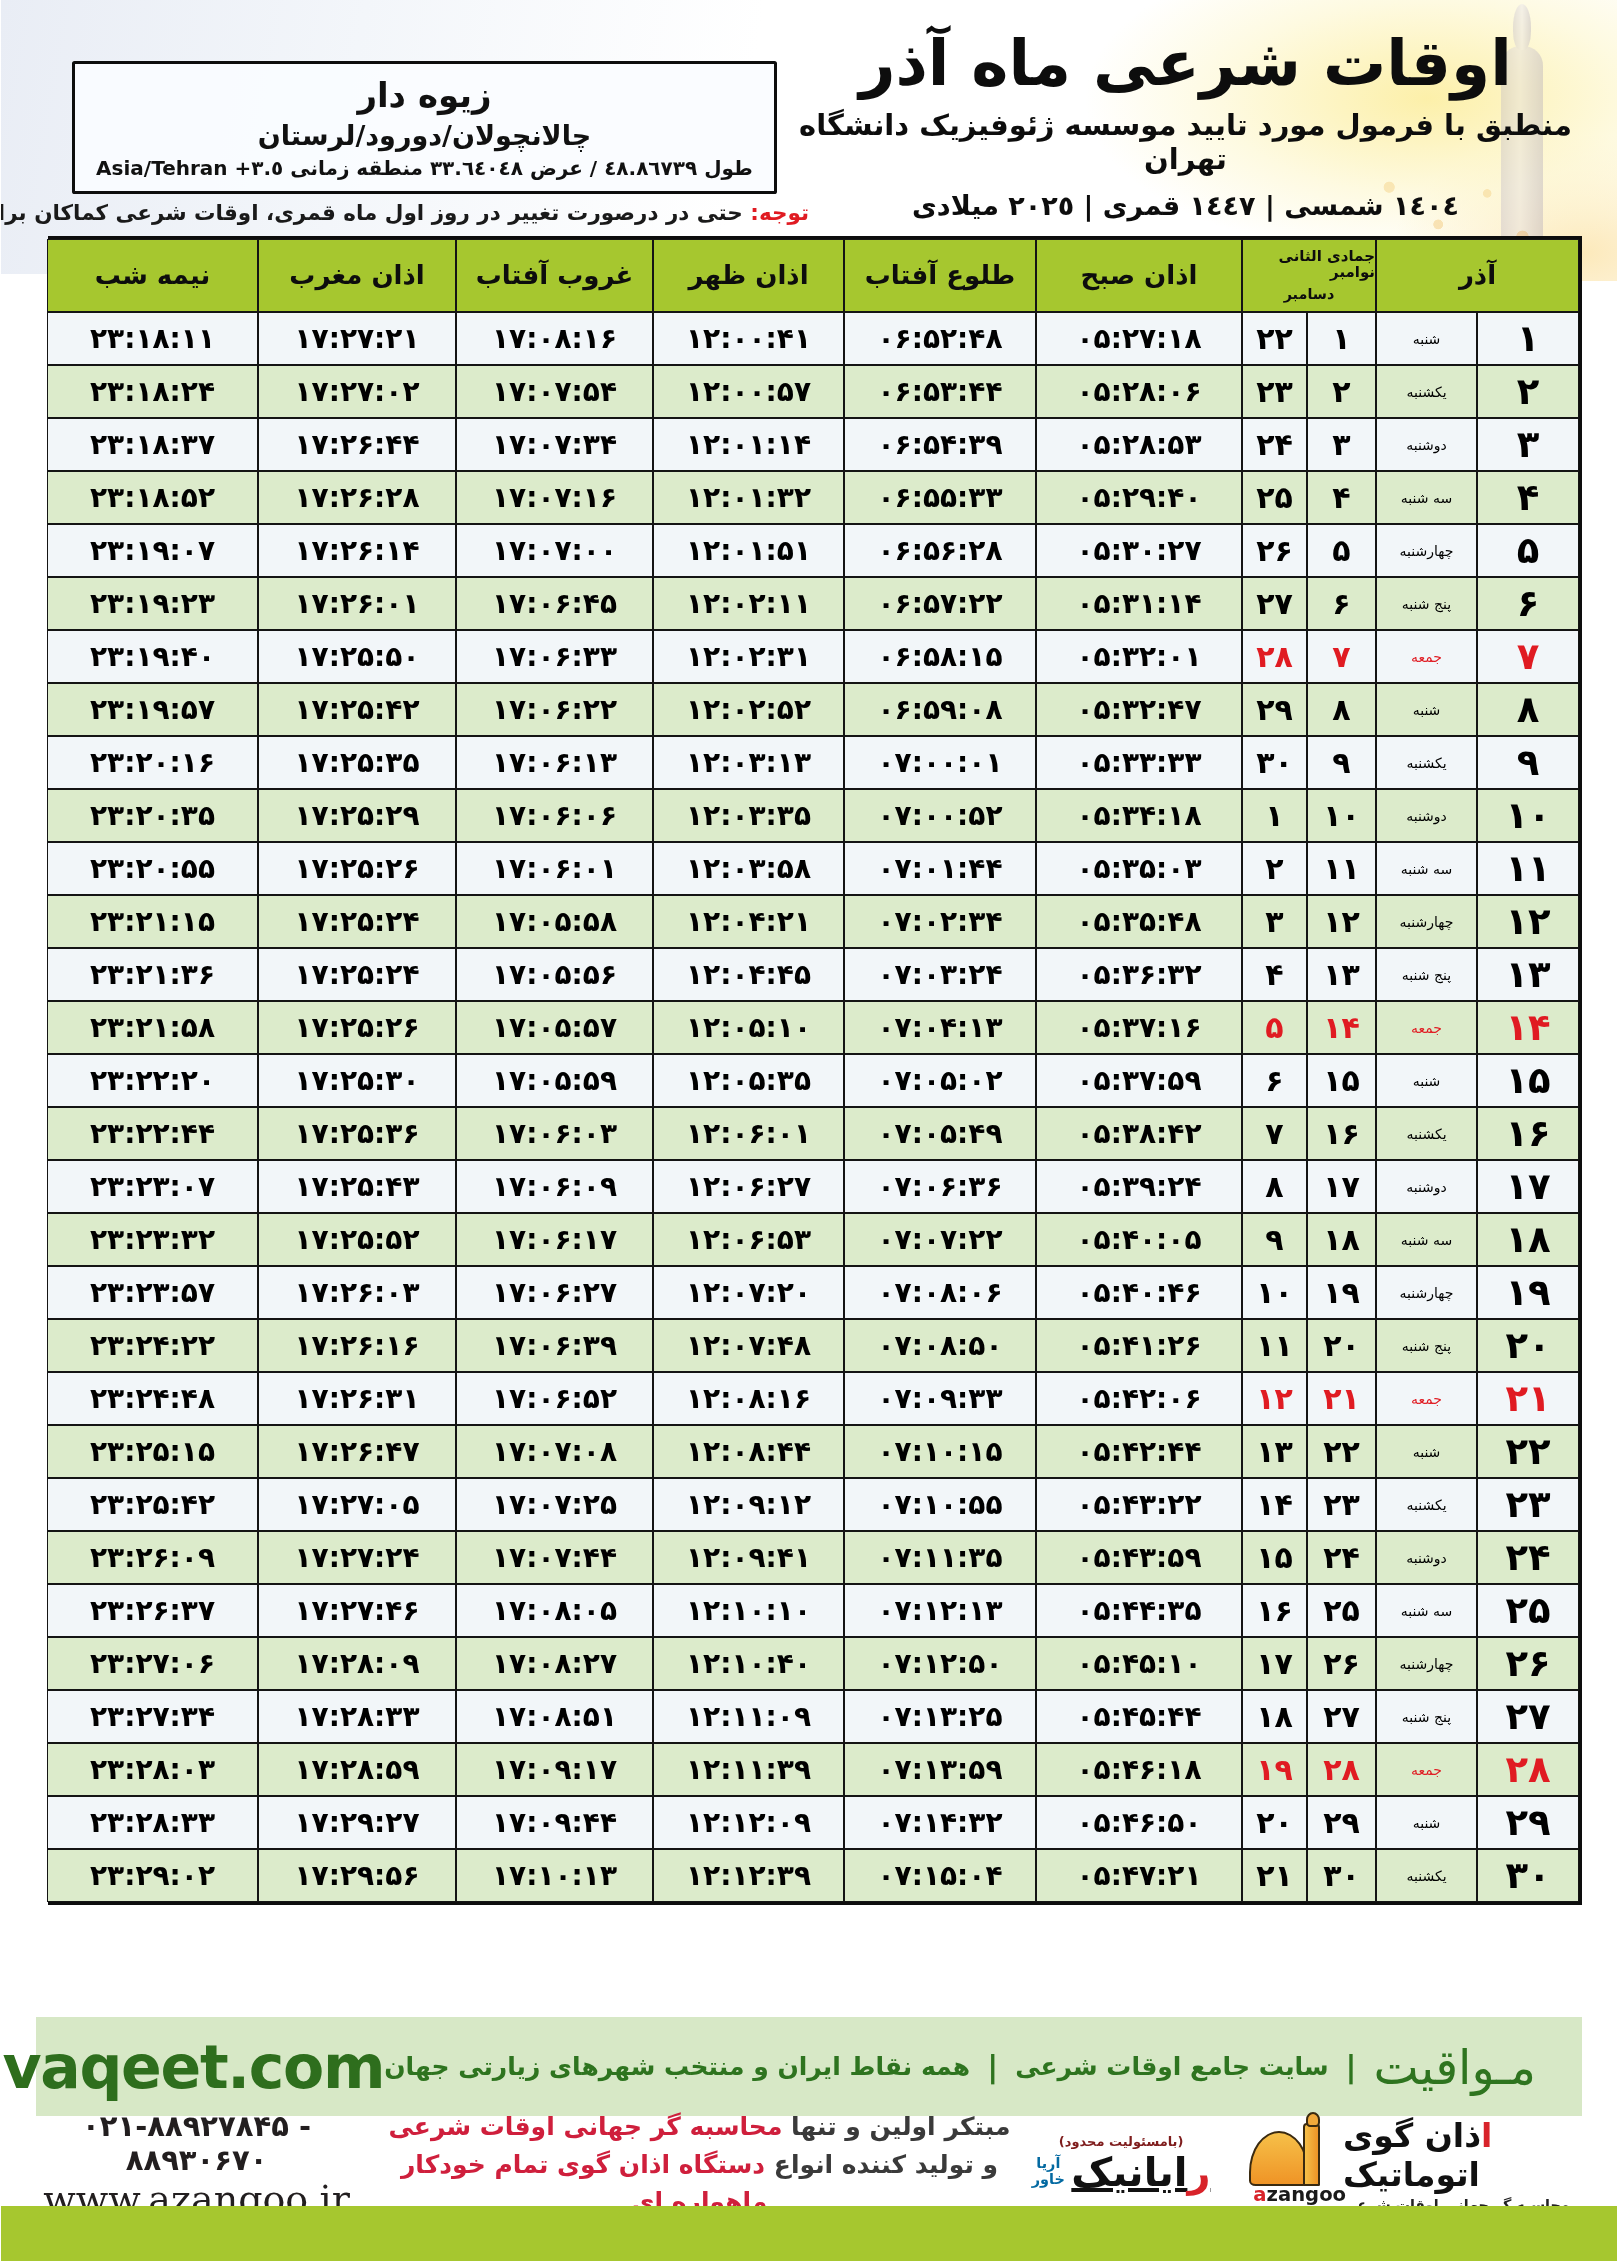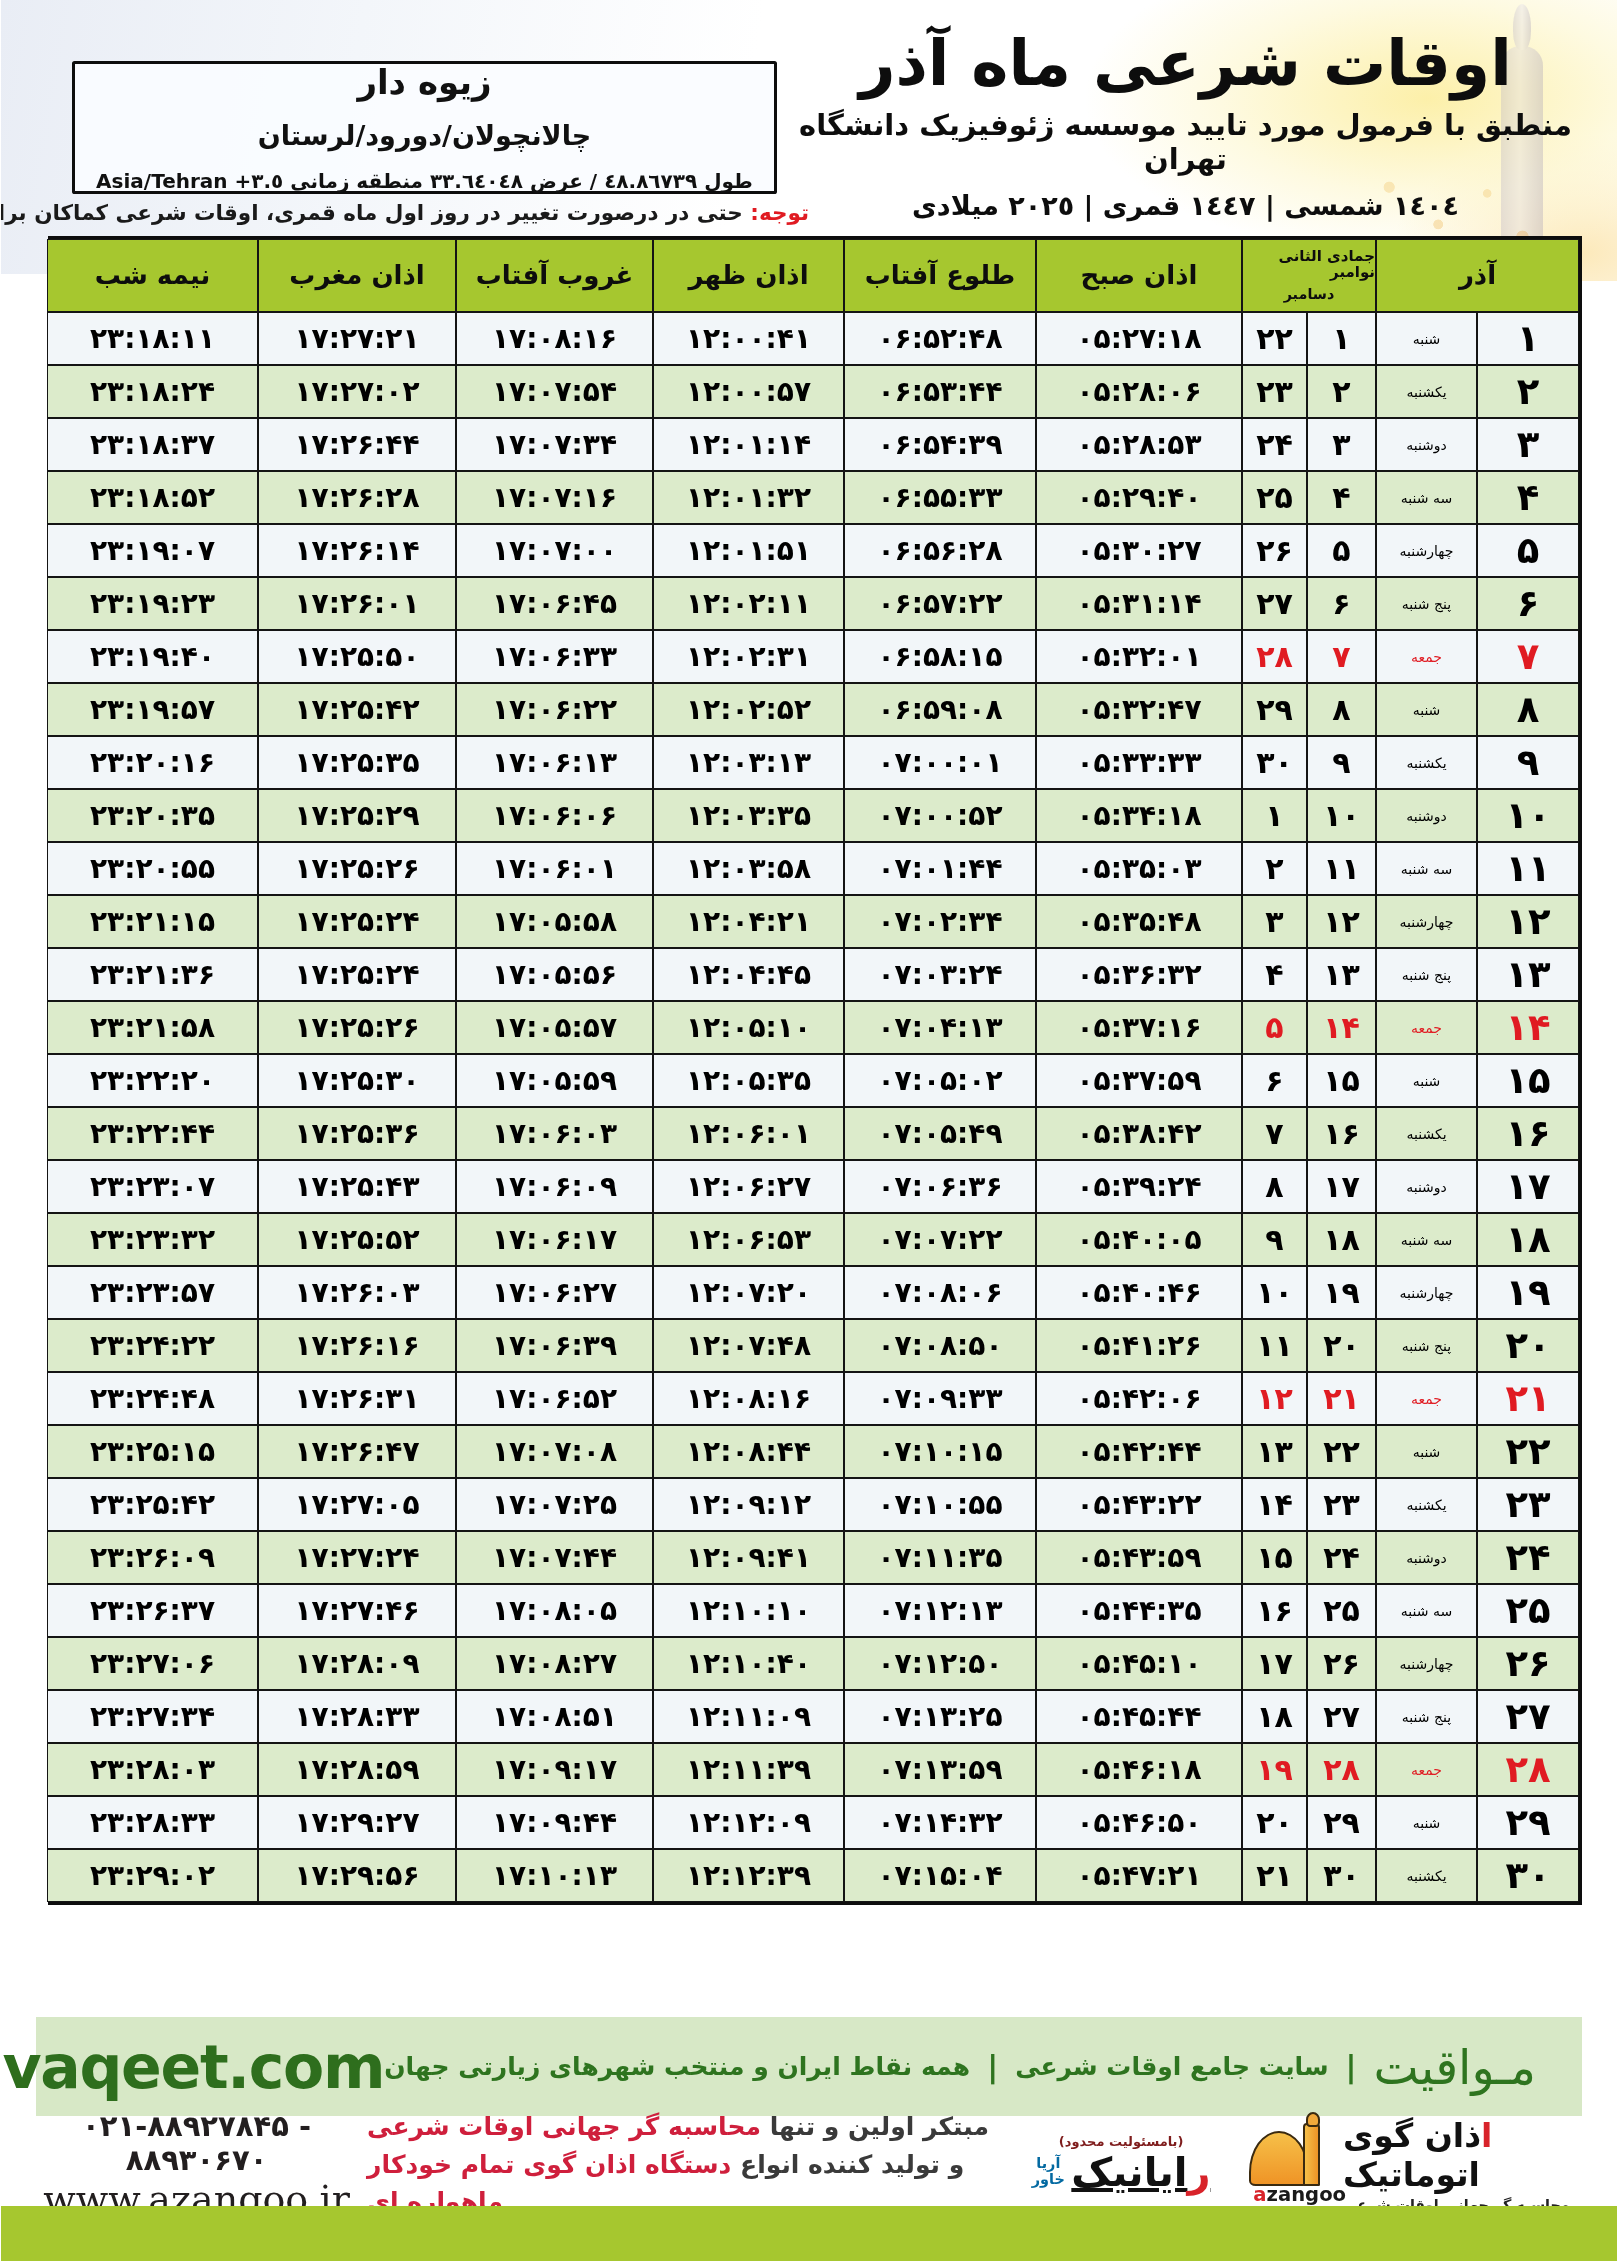--- a/index.html
+++ b/index.html
@@ -21,21 +21,21 @@
     background:linear-gradient(90deg,#b9b2c6,#e4e0ee 50%,#a79fb8); border-radius:50% 50% 40% 40%; }
   .bg-swirl { position:absolute; top:150px; left:1350px; width:196px; height:124px; opacity:.35;
     background:radial-gradient(circle 9px at 20% 30%, #f2c46a 0 5.2px, transparent 5.9px),
                radial-gradient(circle 7.8px at 45% 60%, #efb95a 0 4.6px, transparent 5.2px),
                radial-gradient(circle 6.5px at 70% 35%, #f2c46a 0 3.9px, transparent 4.6px),
                radial-gradient(circle 10.4px at 88% 70%, #eaa94f 0 5.9px, transparent 6.5px); }
 
   
   .loc-box { position:absolute; top:61px; left:72px; width:705px; height:133px;
     background:rgba(250,252,255,.92); border:3.9px solid #0d0d0d; border-radius:2.6px;
-    display:flex; flex-direction:column; align-items:center; justify-content:center; gap:18px; }
+    display:flex; flex-direction:column; align-items:center; justify-content:center; gap:5px; }
   .loc-title { font-size:34px; font-weight:bold; color:#111; }
   .loc-sub { font-size:27px; font-weight:bold; color:#111; }
   .loc-geo { font-size:20px; font-weight:bold; color:#111; }
 
   .title-wrap { position:absolute; top:25px; left:794px; width:783px; text-align:center; color:#0d0d0d; }
   .main-title { font-size:63px; font-weight:bold; line-height:1.25; }
   .sub-title { font-size:29px; font-weight:bold; margin-top:3.9px; }
   .years-line { font-size:27px; font-weight:bold; margin-top:14.4px; }
 
   .notice { position:absolute; top:200px; left:49px; width:760px; text-align:right;
@@ -72,21 +72,21 @@
   .sep { font-size:30px; font-weight:bold; }
   .mavaqeet-en { font-size:60px; font-weight:bold; color:#2e6e1d; direction:ltr;
     font-family:"DejaVu Sans", sans-serif; letter-spacing:-1.3px; }
 
   
   .footer { position:absolute; top:2122px; left:0; width:1618px; height:85px;
     display:flex; align-items:center; justify-content:space-between; padding:0 26px; }
   .f-left { text-align:center; direction:ltr; }
   .phones { font-size:29px; font-weight:800; color:#221e1f; }
   .site-url { font-size:38px; color:#221e1f; font-family:"DejaVu Serif", serif; }
-  .f-mid { text-align:left; font-weight:bold; font-size:25px; line-height:1.5; color:#3a3a3a; }
+  .f-mid { text-align:center; font-weight:bold; font-size:25px; line-height:1.5; color:#3a3a3a; }
   .f-mid .red { color:#cf1f3c; }
   .f-right { display:flex; align-items:center; gap:39px; }
   .rayanik { text-align:center; }
   .rayanik .tiny { font-size:13px; font-weight:bold; color:#7f1d1d; }
   .rayanik .row { display:flex; align-items:center; gap:6.5px; justify-content:center; }
   .rayanik .name { font-size:40px; font-weight:800; color:#111;text-decoration:underline; }
   .rayanik .name .red { color:#d8232a; }
   .rayanik .side { font-size:14.4px; font-weight:bold; color:#0369a1; line-height:1.1; text-align:center; }
   .azangoo { display:flex; align-items:center; gap:11.7px; }
   .azangoo .txt { text-align:left; }

